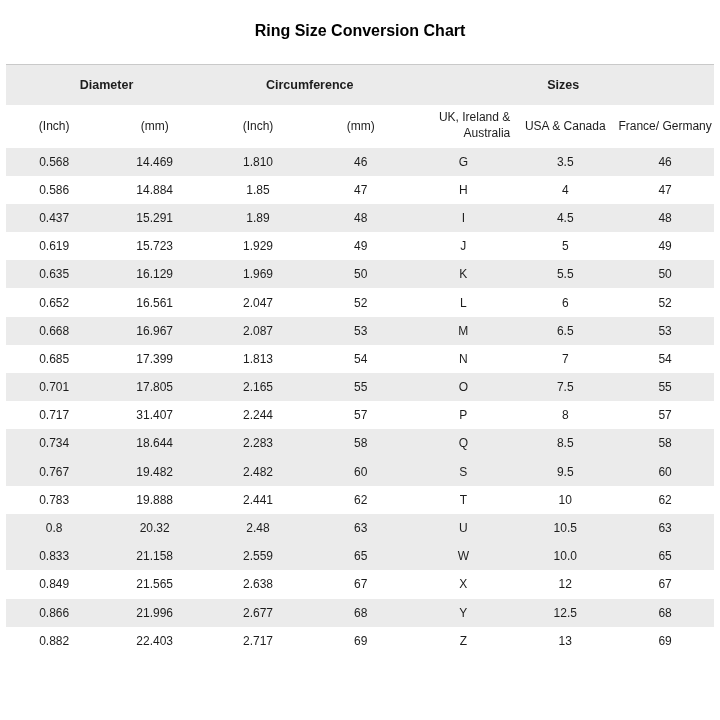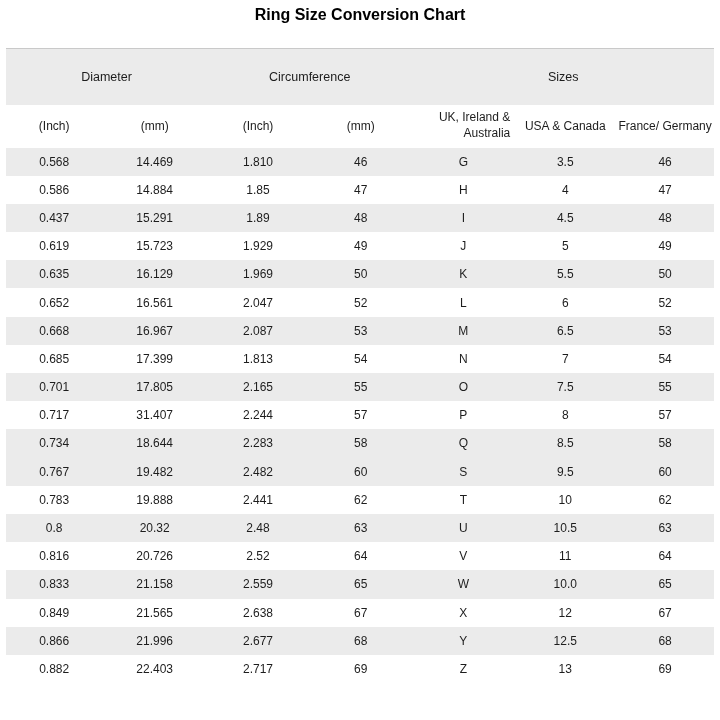--- a/index.html
+++ b/index.html
@@ -16,42 +16,42 @@
   }
   body {
     width: 720px;
     height: 720px;
     font-family: "Liberation Sans", sans-serif;
     color: var(--text);
     overflow: hidden;
   }
   .page-title {
     margin: 0;
-    padding-top: 4px;
+    padding-top: 20px;
     text-align: center;
     font-size: 16px;
     font-weight: bold;
     line-height: 22px;
     color: #000000;
   }
   .table-wrap {
     margin: 22px 6px 0 6px;
   }
   table {
     width: 100%;
     border-collapse: collapse;
     table-layout: fixed;
     border-top: 1px solid var(--top-border);
     font-size: 12px;
   }
   thead tr.group-row th {
     background: var(--band);
-    height: 56px;
+    height: 40px;
     font-size: 12.5px;
-    font-weight: normal;
+    font-weight: bold;
     text-align: center;
     vertical-align: middle;
   }
   thead tr.cols-row th {
     background: #ffffff;
     height: 43px;
     font-weight: normal;
     font-size: 12px;
     text-align: center;
     vertical-align: middle;
@@ -223,29 +223,20 @@
         </tr>
         <tr class="stripe">
           <td>0.8</td>
           <td>20.32</td>
           <td>2.48</td>
           <td>63</td>
           <td>U</td>
           <td>10.5</td>
           <td>63</td>
         </tr>
-        <tr>
-          <td>0.816</td>
-          <td>20.726</td>
-          <td>2.52</td>
-          <td>64</td>
-          <td>V</td>
-          <td>11</td>
-          <td>64</td>
-        </tr>
         <tr class="stripe">
           <td>0.833</td>
           <td>21.158</td>
           <td>2.559</td>
           <td>65</td>
           <td>W</td>
           <td>10.0</td>
           <td>65</td>
         </tr>
         <tr>

